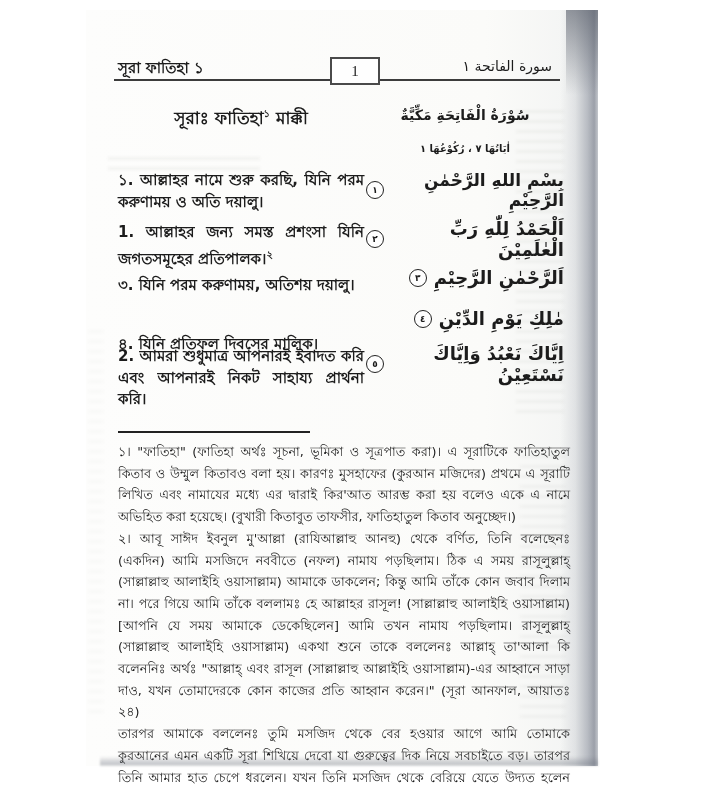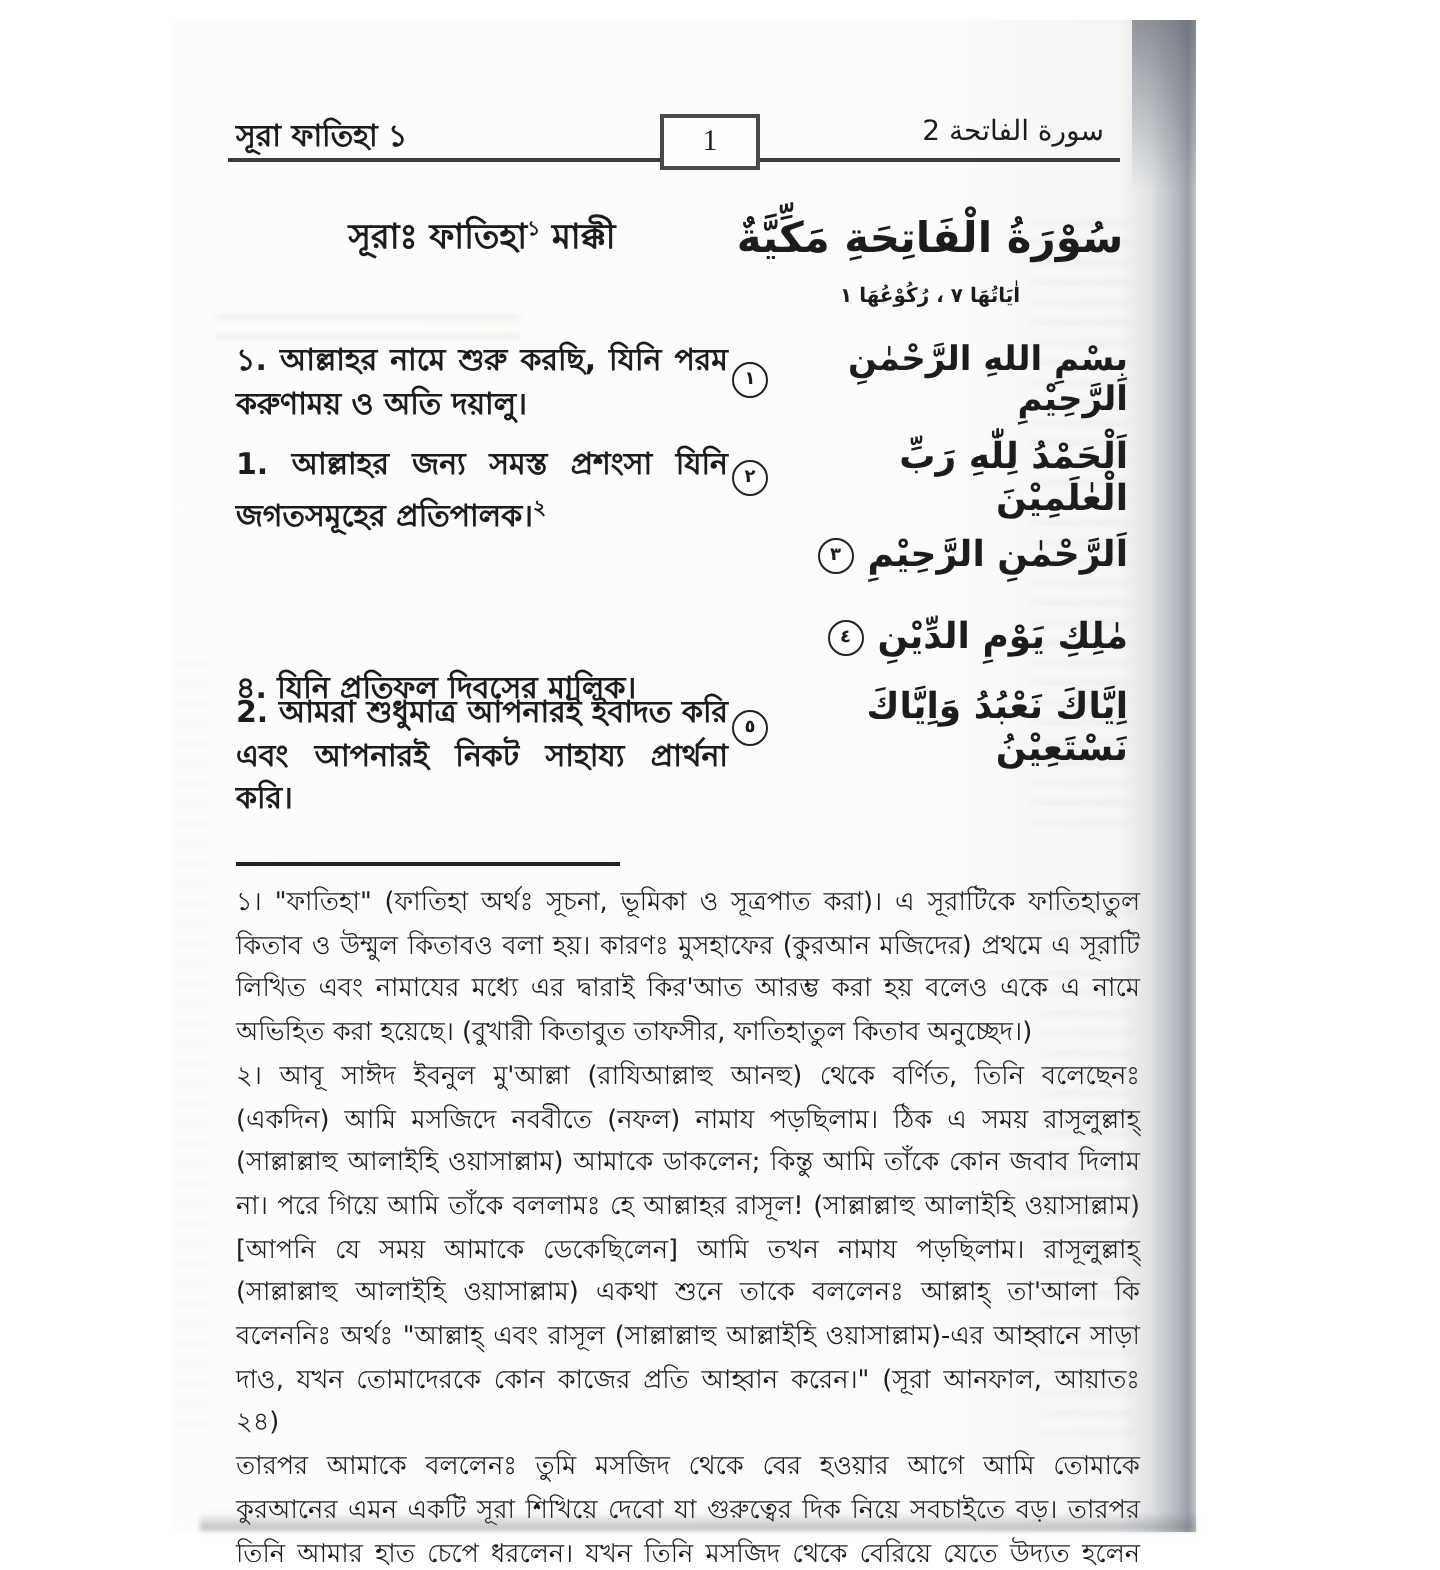--- a/index.html
+++ b/index.html
@@ -26,21 +26,21 @@
       line-height:21.5px;text-align:justify;}
   .bn-title{position:absolute;left:32px;width:246px;top:95px;text-align:center;
       font-size:17px;font-weight:bold;}
   .bn-sub{position:absolute;left:32px;width:246px;top:124px;text-align:center;
       font-size:15px;font-weight:bold;}
   .bn sup,.bn-title sup{font-size:10px;font-weight:bold;}
 
   .ar{position:absolute;left:280px;width:198px;direction:rtl;display:flex;
       align-items:center;justify-content:flex-start;gap:7px;font-size:18px;font-weight:600;}
   .ar-title{position:absolute;left:280px;width:198px;top:97px;direction:rtl;text-align:center;
-      font-size:21px;font-weight:bold;}
+      font-size:14px;font-weight:bold;}
   .ar-meta{position:absolute;left:280px;width:198px;top:133px;direction:rtl;text-align:center;
       font-size:10px;font-weight:600;}
   .ayah-num{display:inline-flex;flex:0 0 auto;width:16px;height:16px;border:1.4px solid #222;
       border-radius:50%;align-items:center;justify-content:center;font-size:9px;font-weight:bold;
       background:#fefefe;}
 
   .fn-rule{position:absolute;left:32px;top:421px;width:192px;border-top:2px solid #222;}
   .fn-wrap{position:absolute;left:32px;top:431px;width:452px;font-size:12.8px;
       line-height:21.7px;text-align:justify;font-weight:500;}
   .fn-wrap p{margin:0;}
@@ -56,36 +56,37 @@
 </head>
 <body>
 
 <div class="canvas">
   <div class="page">
 
     <div class="hdr-left">সূরা ফাতিহা ১</div>
     <div class="hdr-box">
       <span>1</span>
     </div>
-    <div class="hdr-right">سورة الفاتحة 2</div>
+    <div class="hdr-right">سورة الفاتحة ١</div>
     <div class="hdr-rule"></div>
 
     <div class="ghost g1"></div>
     <div class="ghost g2"></div>
     <div class="ghost g3"></div>
     <div class="ghost g4"></div>
 
     <div class="bn-title">
       <span>সূরাঃ ফাতিহা</span><sup>১</sup><span> মাক্কী</span>
     </div>
 
     <div class="bn" style="top:160px;">১. আল্লাহর নামে শুরু করছি, যিনি পরম করুণাময় ও অতি দয়ালু।</div>
     <div class="bn" style="top:212px;">
       <span>1. আল্লাহর জন্য সমস্ত প্রশংসা যিনি জগতসমূহের প্রতিপালক।</span><sup>২</sup>
     </div>
+    <div class="bn" style="top:265px;">৩. যিনি পরম করুণাময়, অতিশয় দয়ালু।</div>
     <div class="bn" style="top:324px;">৪. যিনি প্রতিফল দিবসের মালিক।</div>
     <div class="bn" style="top:336px;">2. আমরা শুধুমাত্র আপনারই ইবাদত করি এবং আপনারই নিকট সাহায্য প্রার্থনা করি।</div>
 
     <div class="ar-title">سُوْرَةُ الْفَاتِحَةِ مَكِّيَّةٌ</div>
     <div class="ar-meta">اٰيَاتُهَا ۷ ، رُكُوْعُهَا ۱</div>
 
     <div class="ar" style="top:160px;font-size:17px;">
       <span>بِسْمِ اللهِ الرَّحْمٰنِ الرَّحِيْمِ</span>
       <span class="ayah-num">١</span>
     </div>

